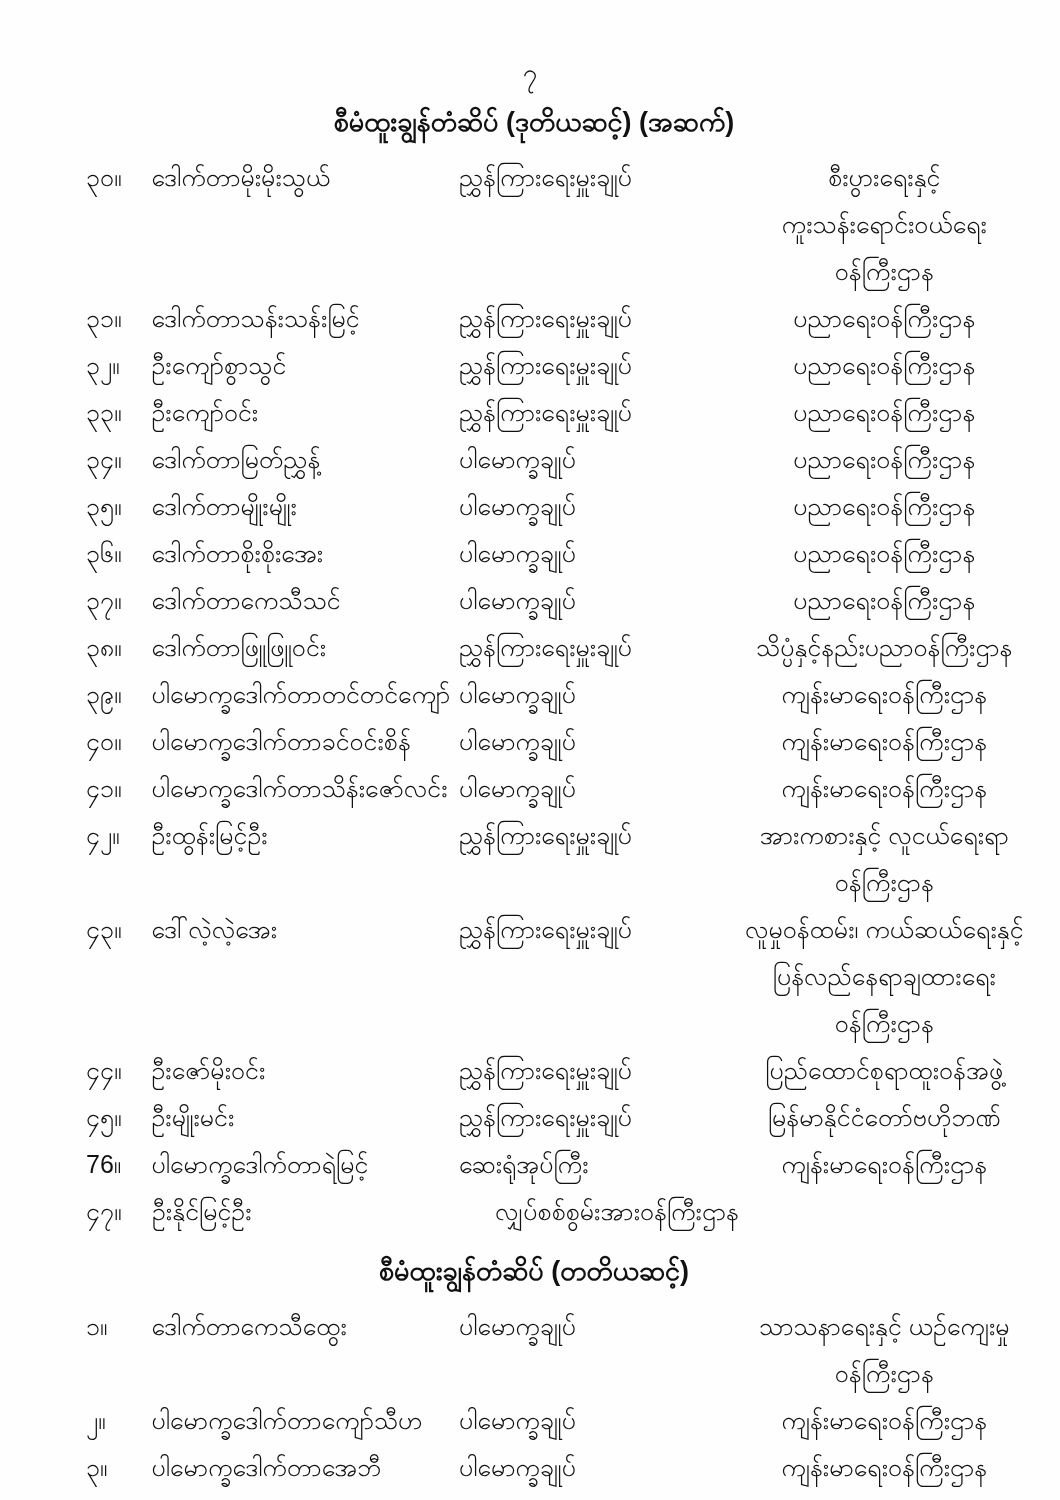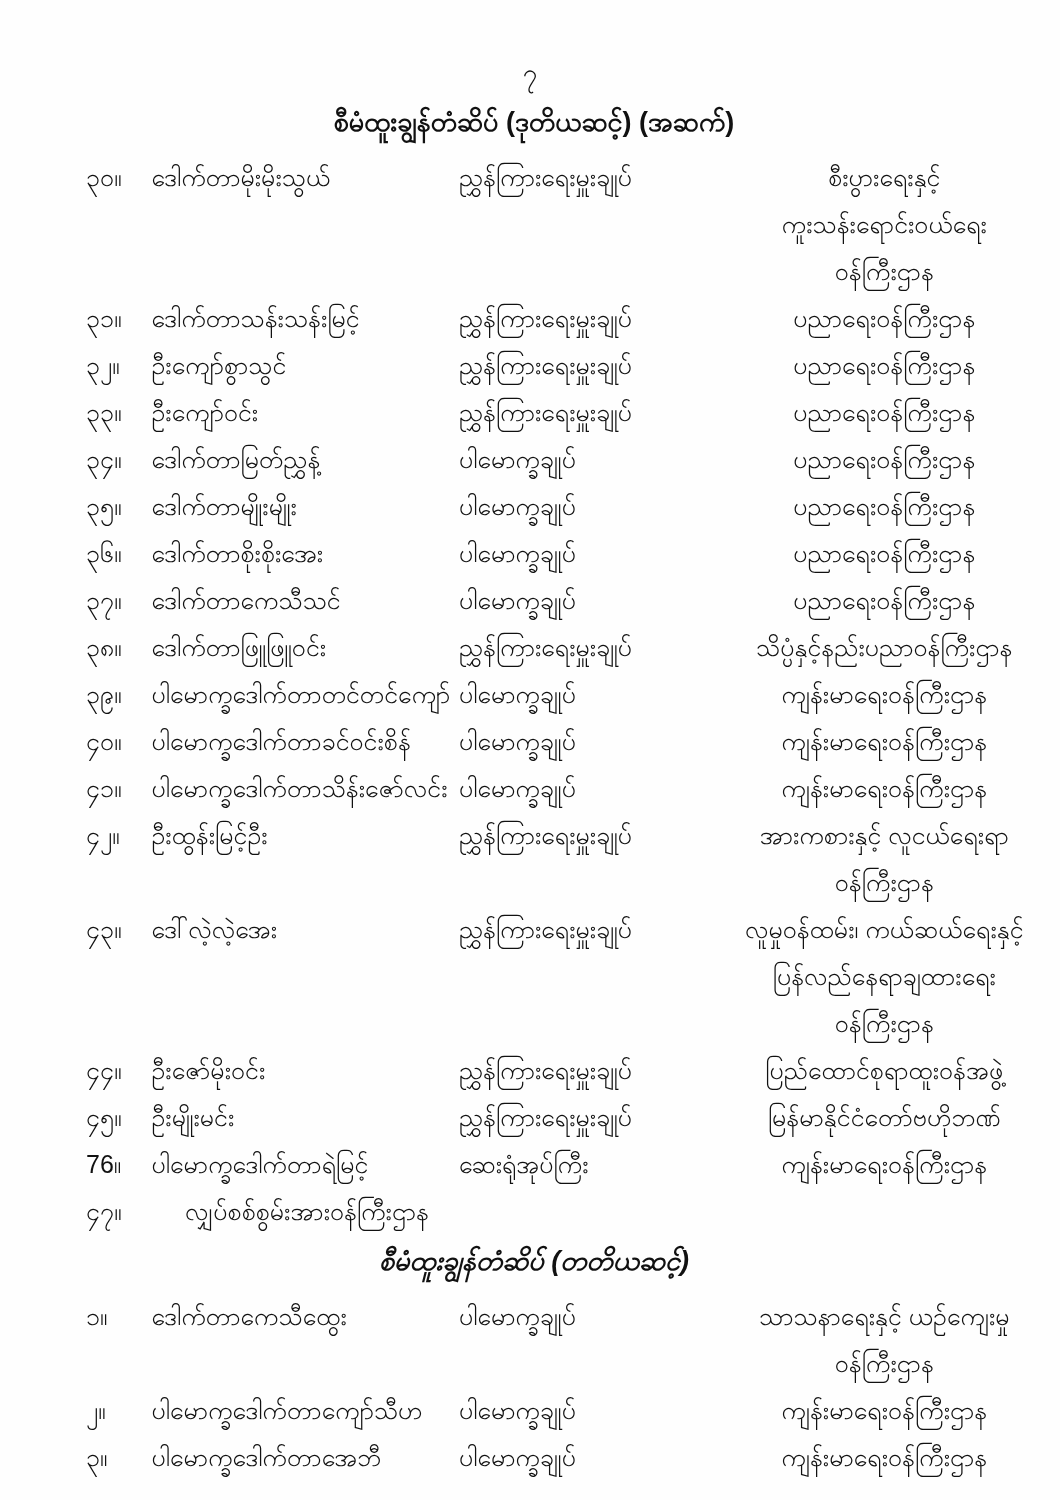--- a/index.html
+++ b/index.html
@@ -59,22 +59,21 @@
     padding-right: 8px;
   }
   .col-ministry {
     width: 310px;
     text-align: center;
   }
   .ministry-line {
     line-height: 47px;
   }
   .section2-title {
-    margin-top: 6px;
-    font-style: italic;
+    margin-top: 16px;
   }
 </style>
 </head>
 <body>
 
 <div class="page">
 
   <div class="page-number">၇</div>
 
   <div class="section-title">စီမံထူးချွန်တံဆိပ် (ဒုတိယဆင့်) (အဆက်)</div>
@@ -231,20 +230,21 @@
     <div class="col col-no">76။</div>
     <div class="col col-name">ပါမောက္ခဒေါက်တာရဲမြင့်</div>
     <div class="col col-pos">ဆေးရုံအုပ်ကြီး</div>
     <div class="col col-ministry">
           <div class="ministry-line">ကျန်းမာရေးဝန်ကြီးဌာန</div>
         </div>
   </div>
 
   <div class="row">
     <div class="col col-no">၄၇။</div>
+    <div class="col col-name">ဦးနိုင်မြင့်ဦး</div>
     <div class="col col-ministry">
           <div class="ministry-line">လျှပ်စစ်စွမ်းအားဝန်ကြီးဌာန</div>
         </div>
   </div>
 </div>
 
   <div class="section-title section2-title">စီမံထူးချွန်တံဆိပ် (တတိယဆင့်)</div>
 
   <div class="rows" id="section2-rows">
   <div class="row">

